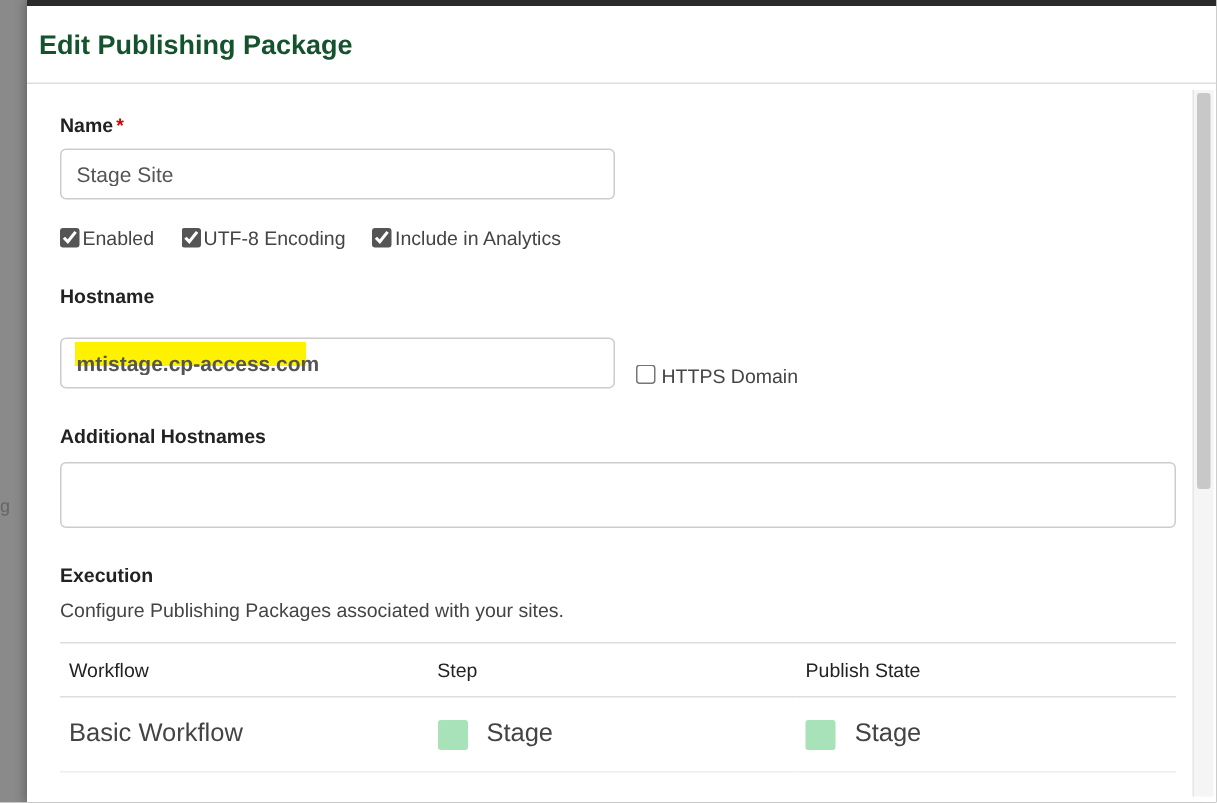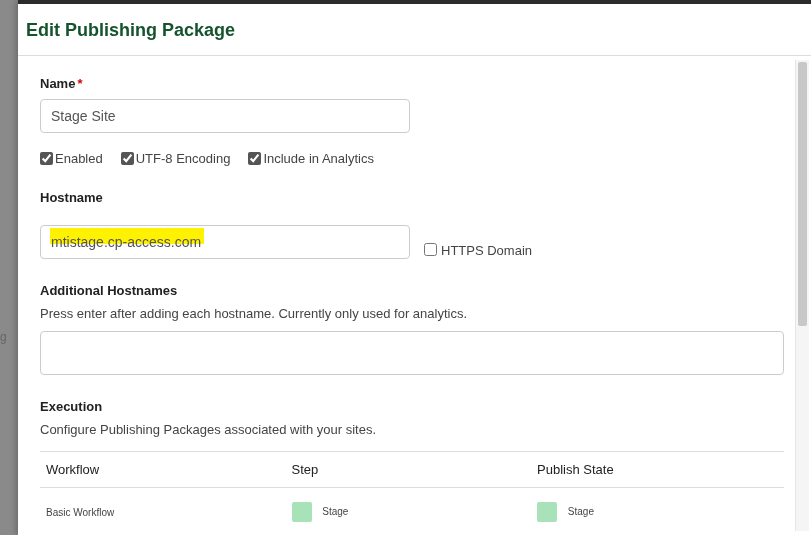--- a/index.html
+++ b/index.html
@@ -74,20 +74,21 @@
     position: relative;
     width: 370px;
     margin-top: 8px;
   }
   .input-highlight-wrap input {
     margin-top: 12px;
     width: 100%;
     background: transparent;
     position: relative;
     z-index: 2;
+    font-weight: bold;
   }
   .input-highlight-bg {
     position: absolute;
     left: 10px;
     top: 50%;
     transform: translateY(-50%);
     height: 16px;
     background: #fff200;
     z-index: 1;
     pointer-events: none;
@@ -148,21 +149,21 @@
     text-align: left;
     font-weight: normal;
     font-size: 13px;
     color: #222;
     padding: 10px 6px;
     border-top: 1px solid #ddd;
     border-bottom: 1px solid #ddd;
   }
   .exec-table tbody td {
     padding: 14px 6px;
-    font-size: 10px;
+    font-size: 17px;
     color: #444;
     border-bottom: 1px solid #eee;
     vertical-align: middle;
   }
   .swatch {
     display: inline-block;
     width: 20px;
     height: 20px;
     background: #a8e2b9;
     border-radius: 2px;
@@ -240,21 +241,20 @@
             </div>
             <label class="inline-check">
               <input type="checkbox" style="">
               <span>HTTPS Domain</span>
             </label>
           </div>
         </div>
 
         <div class="section-gap">
           <label class="field-label">Additional Hostnames</label>
-          <div class="helper">Press enter after adding each hostname. Currently only used for analytics.</div>
           <input class="wide-input" type="text" value="" style="">
         </div>
 
         <div class="section-gap">
           <label class="field-label">Execution</label>
           <div class="helper">Configure Publishing Packages associated with your sites.</div>
           <table class="exec-table">
             <thead>
               <tr>
                 <th style="width:33%">Workflow</th>

